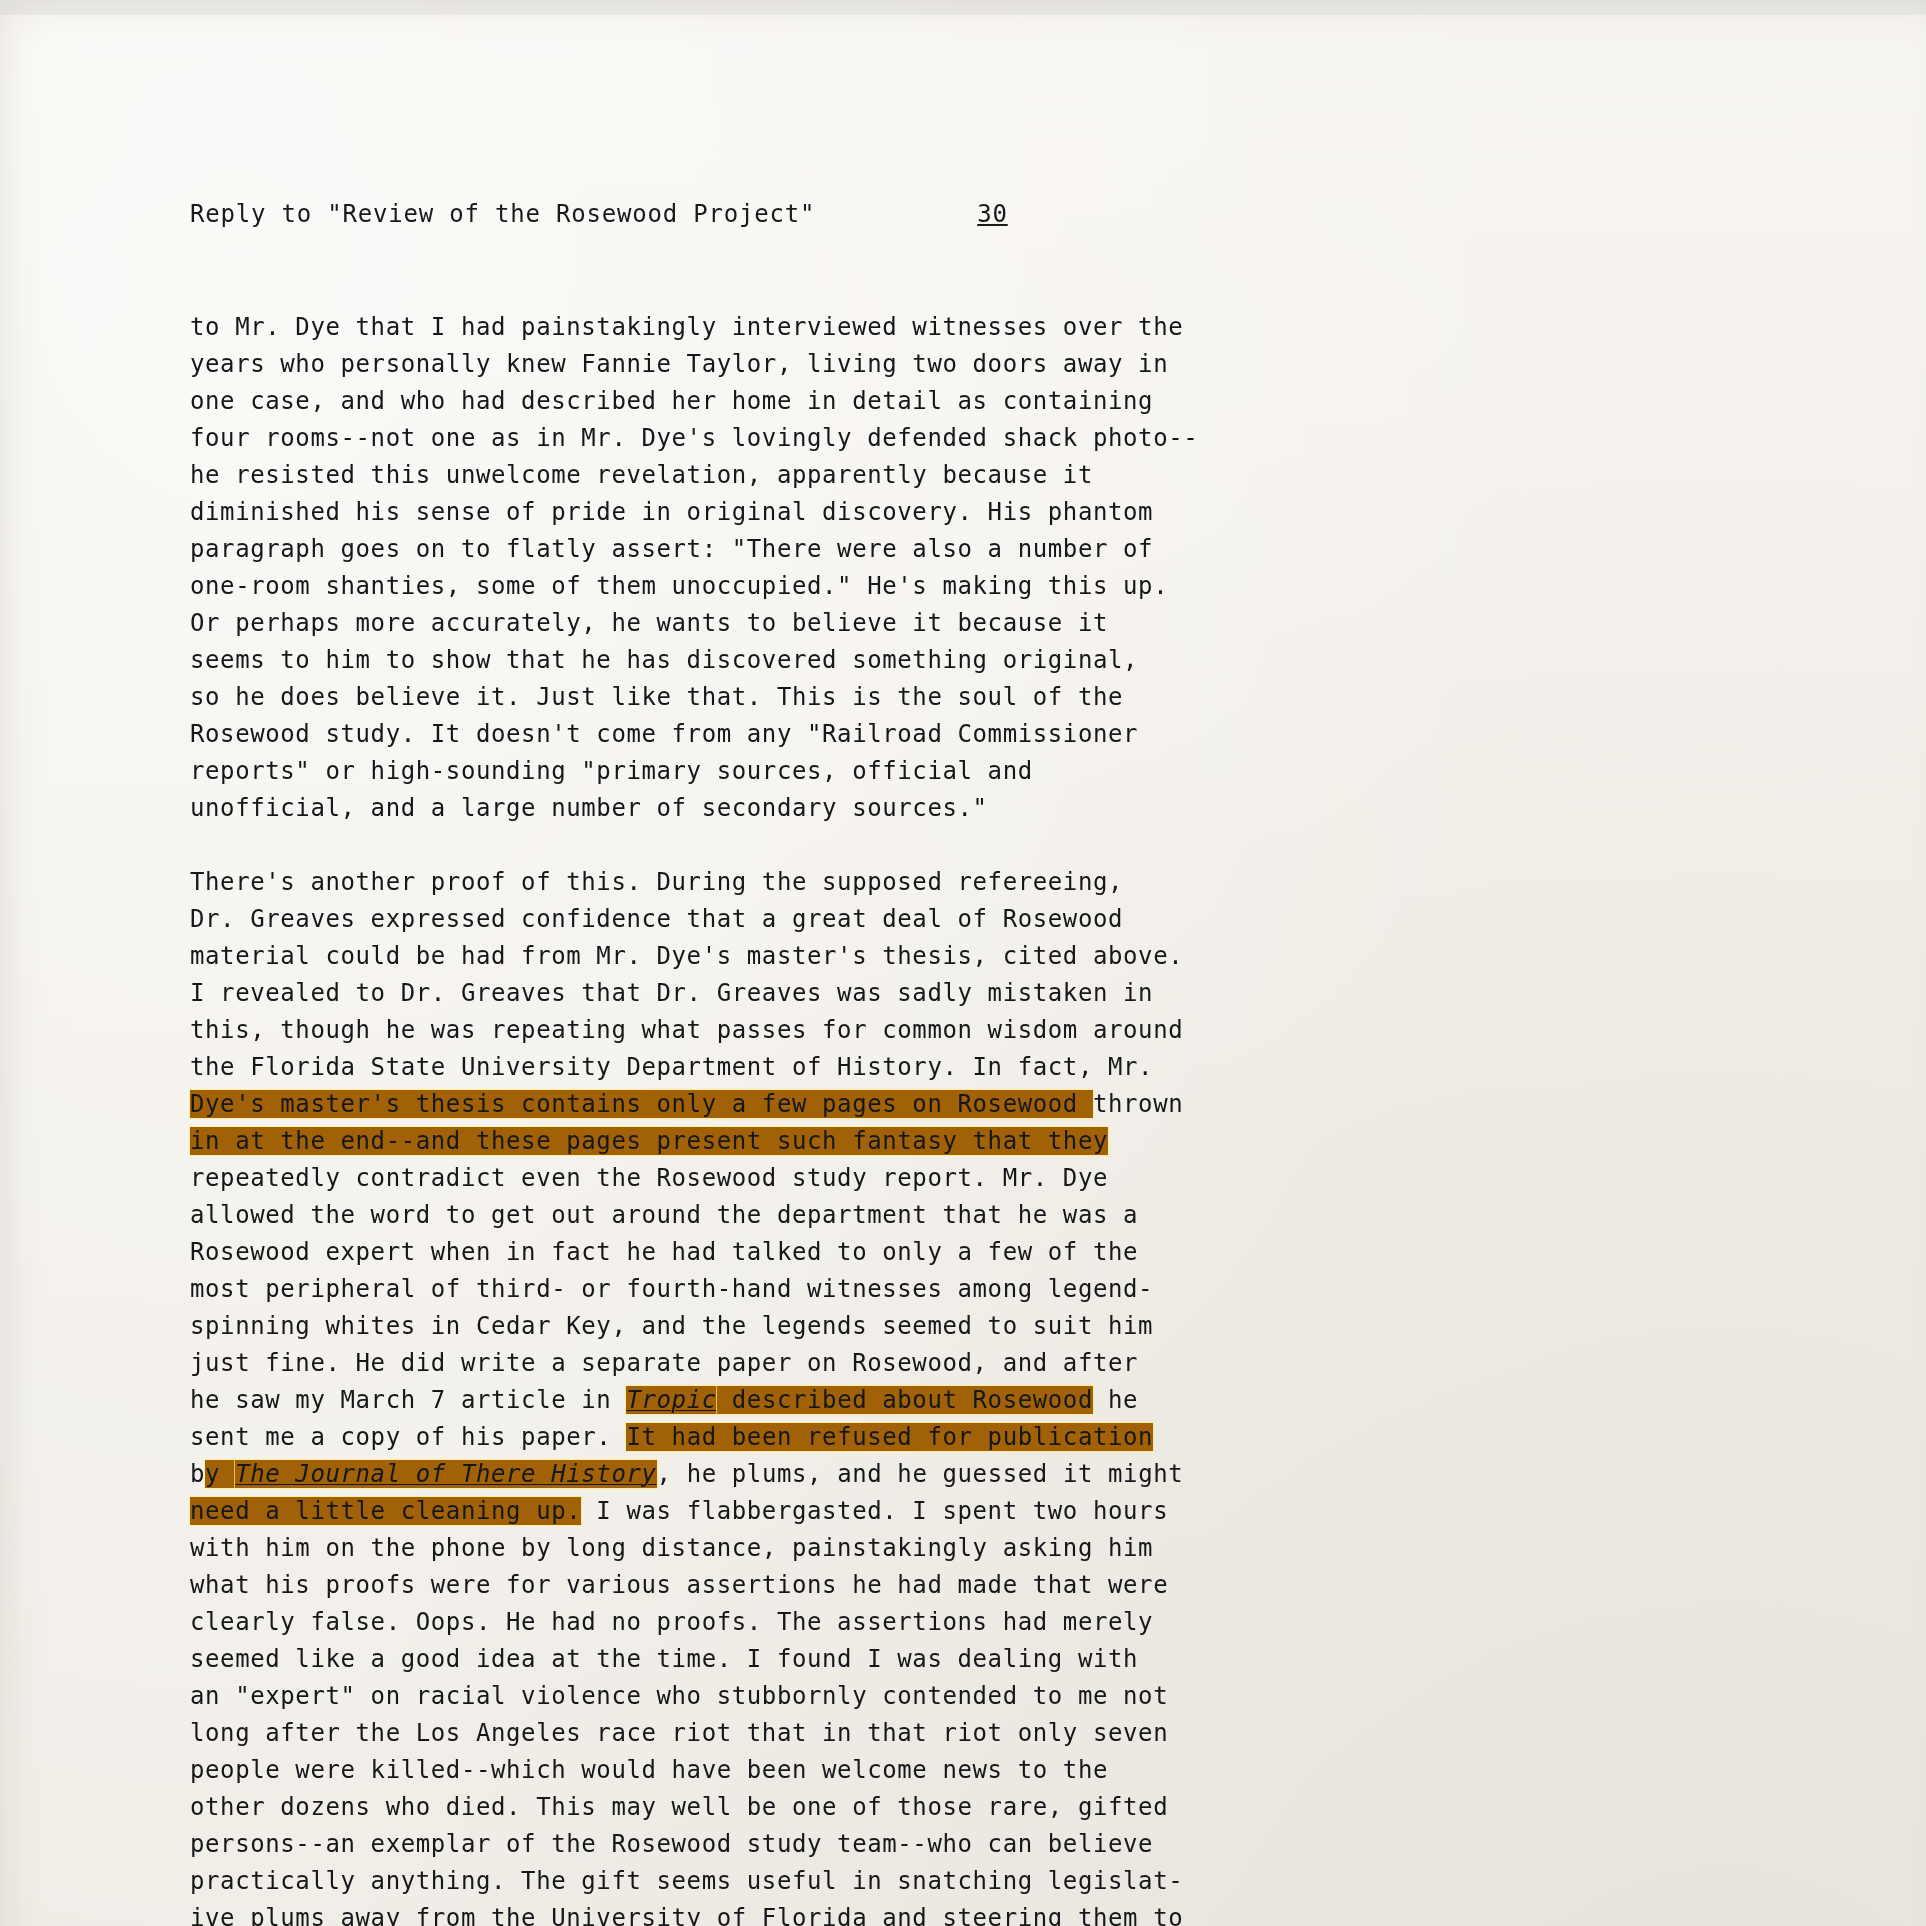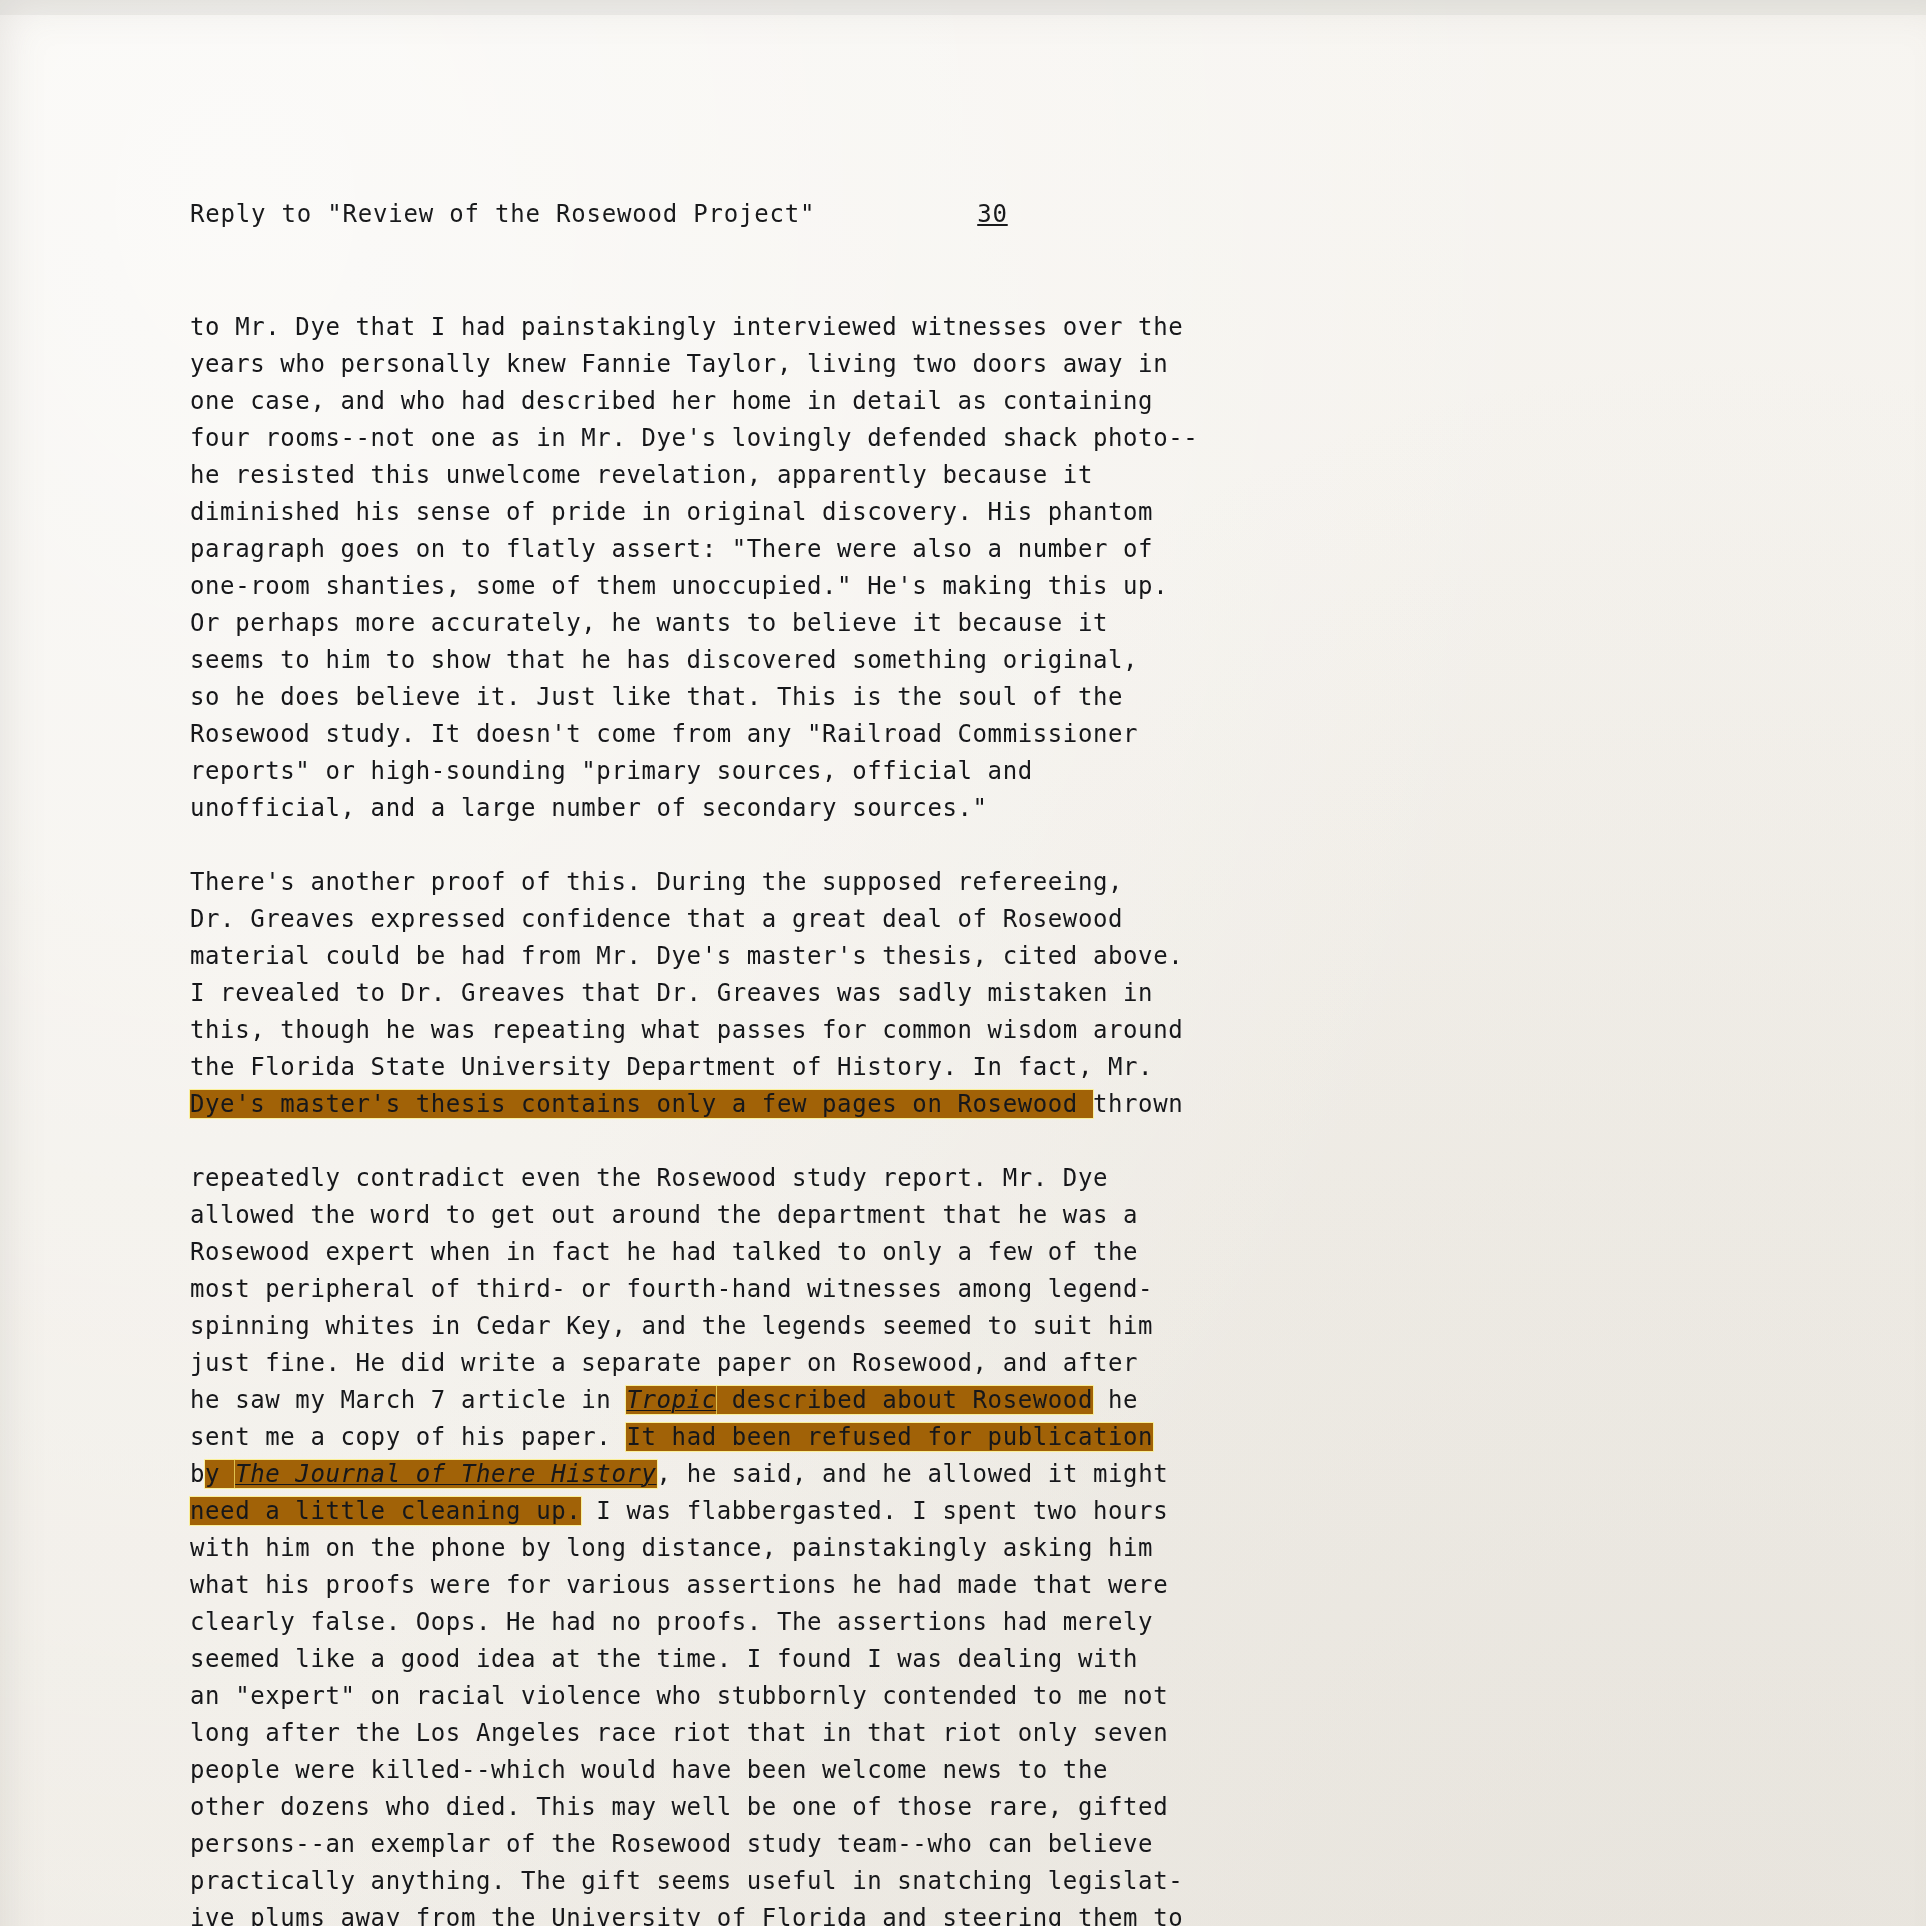--- a/index.html
+++ b/index.html
@@ -115,30 +115,30 @@
 Rosewood study. It doesn't come from any "Railroad Commissioner
 reports" or high-sounding "primary sources, official and
 unofficial, and a large number of secondary sources."</span></p>
     <p class="para" id="p2"><span>There's another proof of this. During the supposed refereeing,
 Dr. Greaves expressed confidence that a great deal of Rosewood
 material could be had from Mr. Dye's master's thesis, cited above.
 I revealed to Dr. Greaves that Dr. Greaves was sadly mistaken in
 this, though he was repeating what passes for common wisdom around
 the Florida State University Department of History. In fact, Mr.
 </span><mark class="hl">Dye's master's thesis contains only a few pages on Rosewood </mark><span>thrown
-</span><span>
+</span><mark class="hl">in at the end--and these pages present such fantasy that they</mark><span>
 repeatedly contradict even the Rosewood study report. Mr. Dye
 allowed the word to get out around the department that he was a
 Rosewood expert when in fact he had talked to only a few of the
 most peripheral of third- or fourth-hand witnesses among legend-
 spinning whites in Cedar Key, and the legends seemed to suit him
 just fine. He did write a separate paper on Rosewood, and after
 he saw my March 7 article in </span><mark class="hl"><u class="ul">Tropic</u></mark><mark class="hl"> described about Rosewood</mark><span> he
 sent me a copy of his paper. </span><mark class="hl">It had been refused for publication</mark><span>
-b</span><mark class="hl">y </mark><mark class="hl"><u class="ul">The Journal of There History</u></mark><span>, he said, and he allowed it might
+b</span><mark class="hl">y </mark><mark class="hl"><u class="ul">The Journal of There History</u></mark><span>, he plums, and he guessed it might
 </span><mark class="hl">need a little cleaning up.</mark><span> I was flabbergasted. I spent two hours
 with him on the phone by long distance, painstakingly asking him
 what his proofs were for various assertions he had made that were
 clearly false. Oops. He had no proofs. The assertions had merely
 seemed like a good idea at the time. I found I was dealing with
 an "expert" on racial violence who stubbornly contended to me not
 long after the Los Angeles race riot that in that riot only seven
 people were killed--which would have been welcome news to the
 other dozens who died. This may well be one of those rare, gifted
 persons--an exemplar of the Rosewood study team--who can believe

